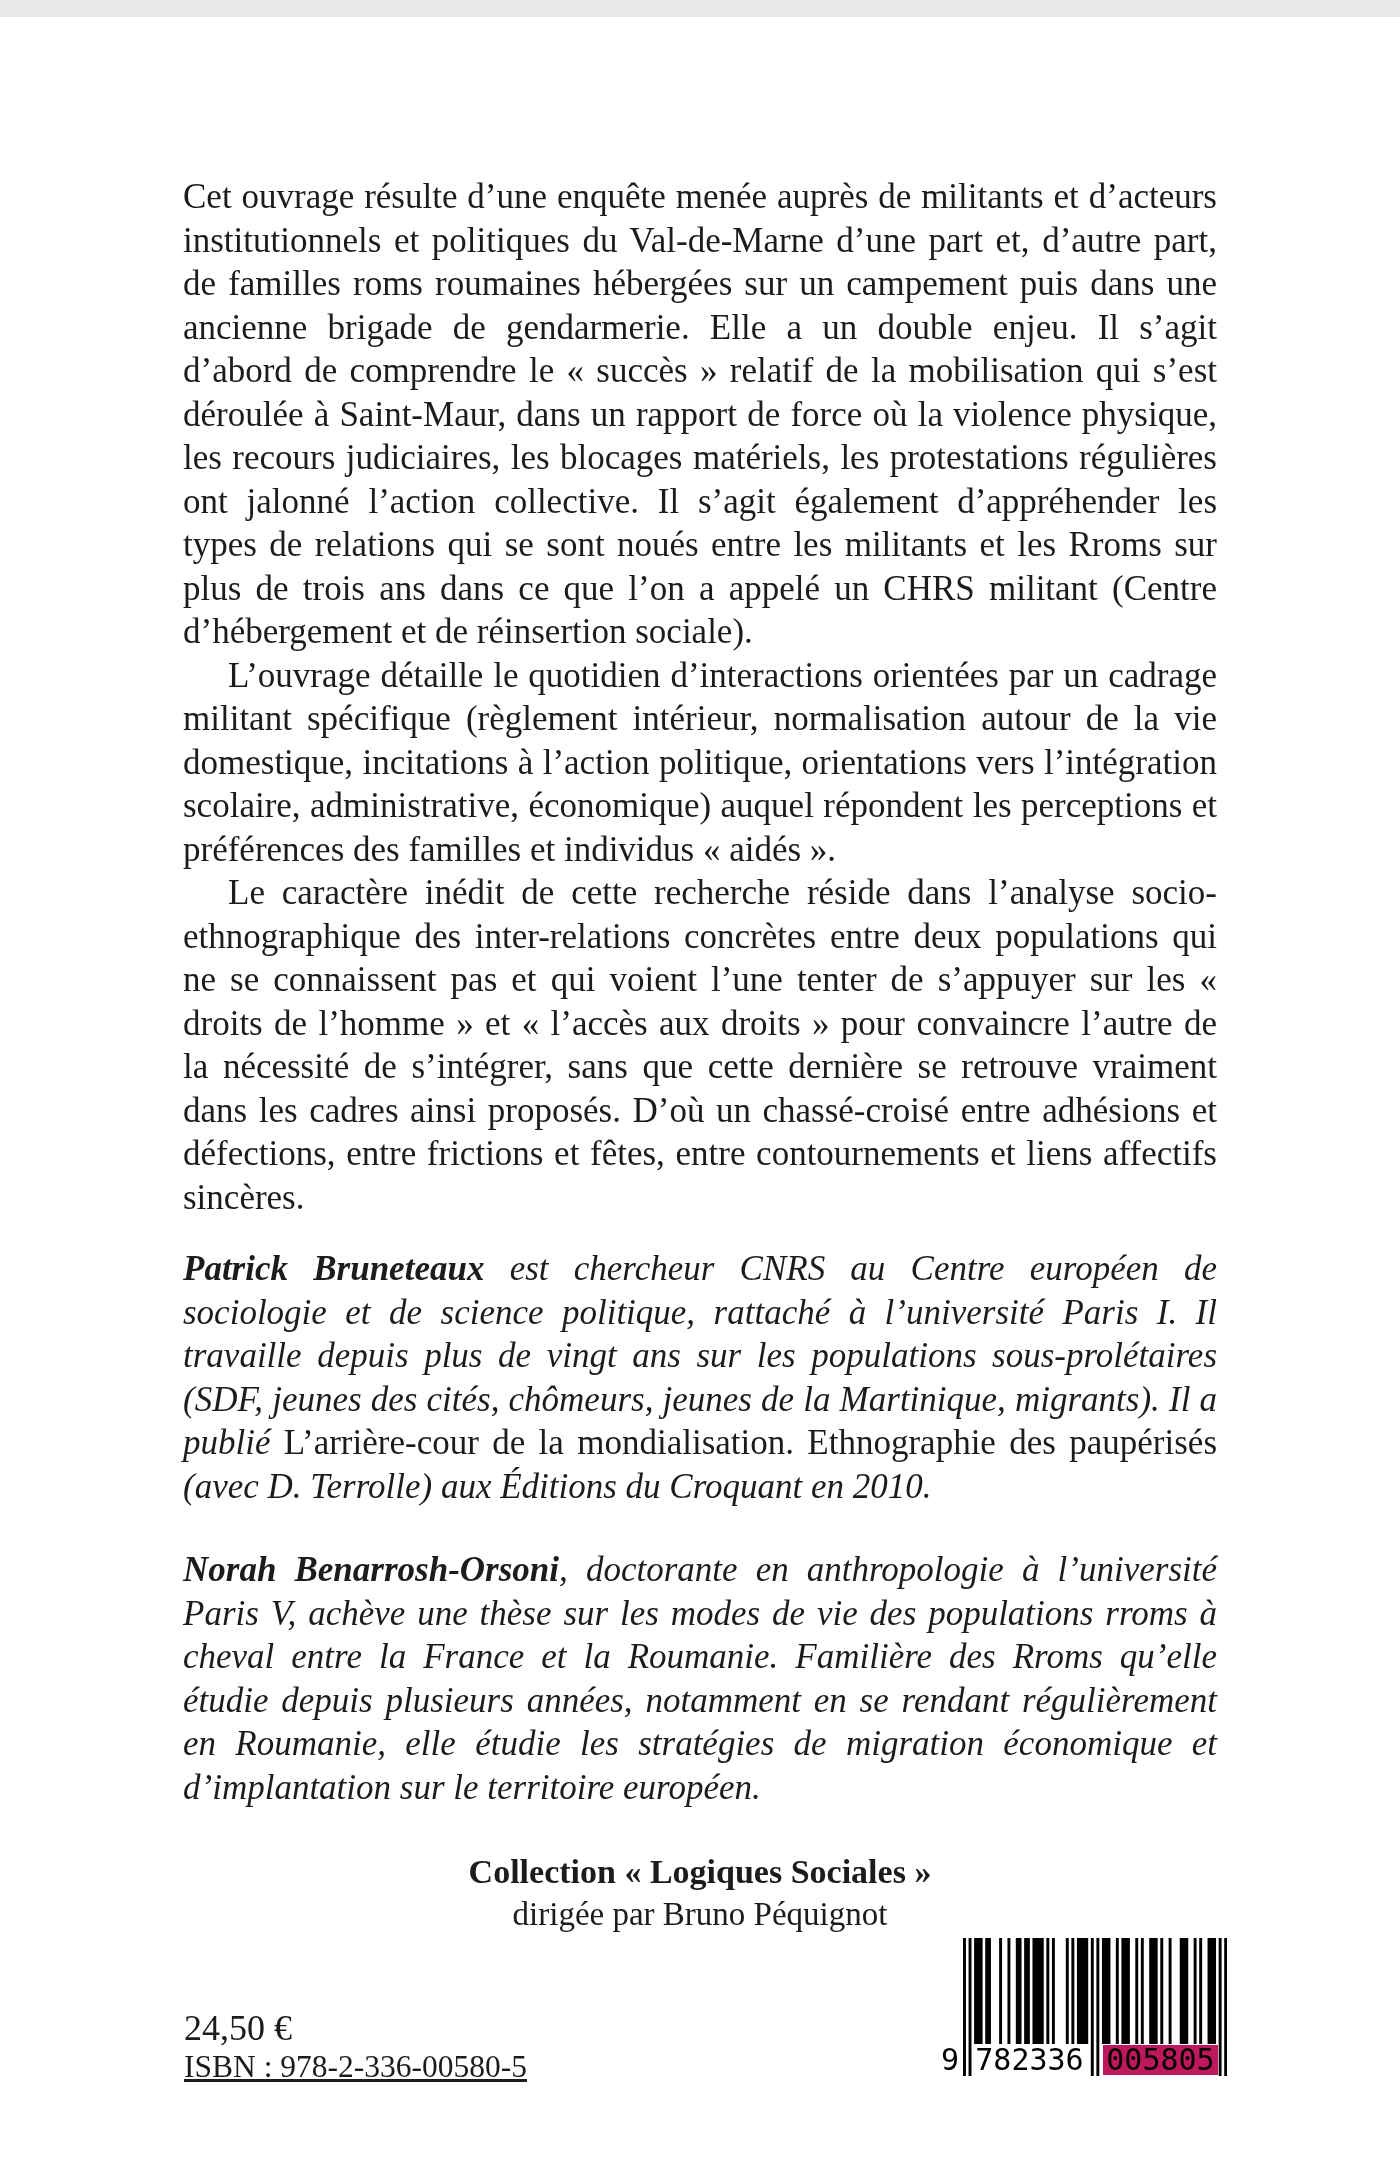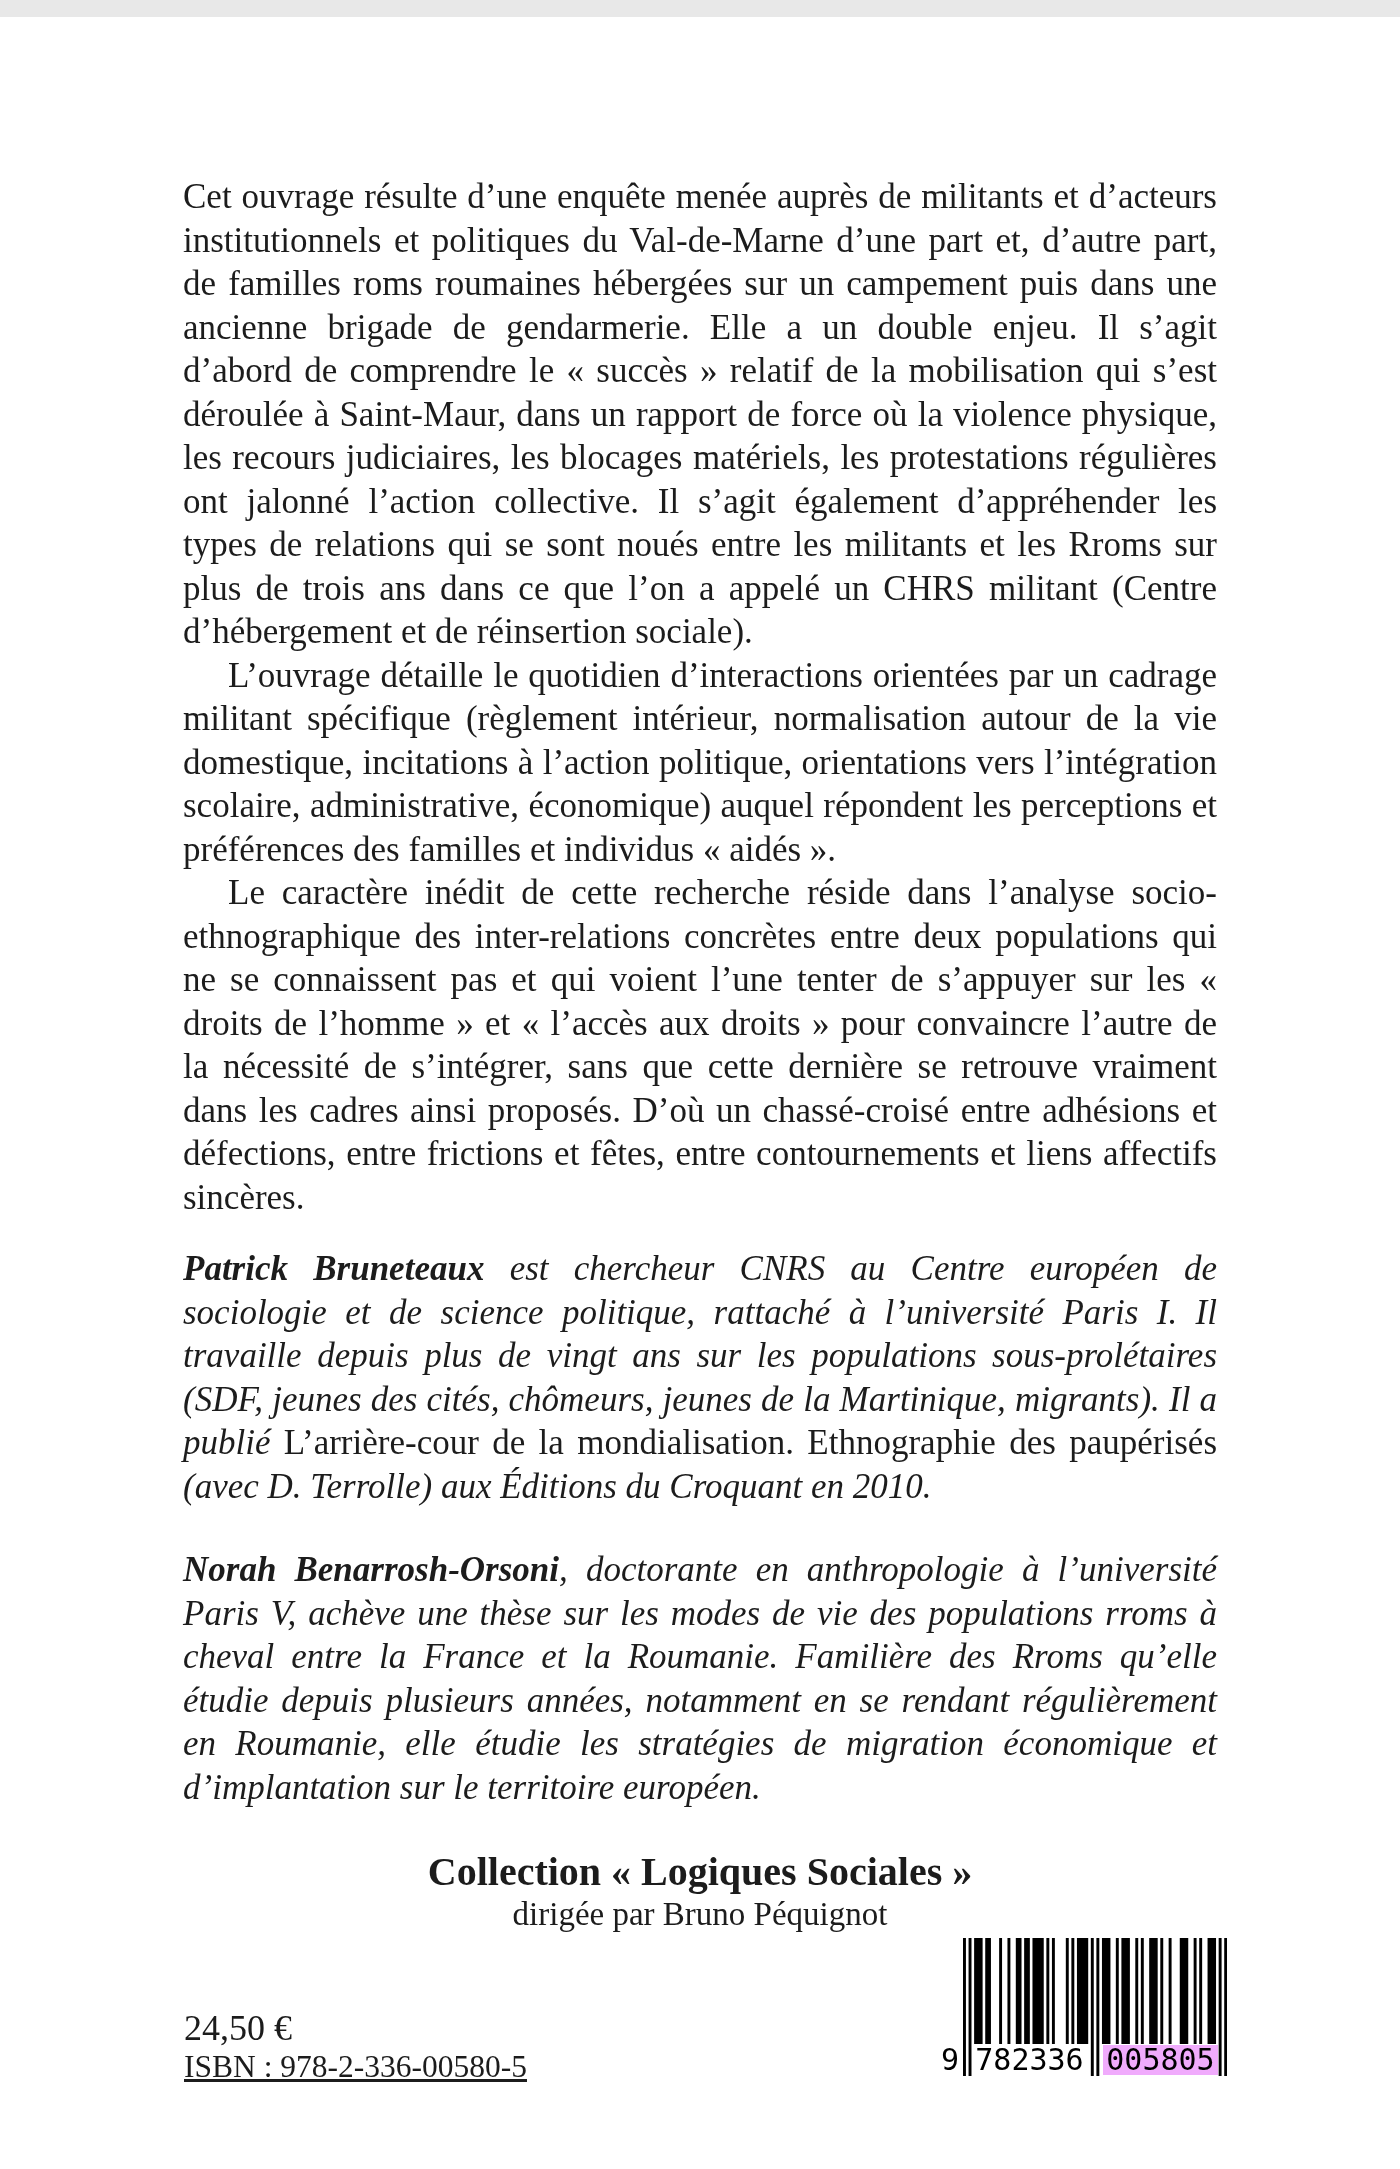--- a/index.html
+++ b/index.html
@@ -20,34 +20,34 @@
   .par{margin:0;}
   .par.ind{text-indent:45px;}
   .bio{margin:28px 0 0 0;font-style:italic;}
   .bio.bio2{margin-top:40px;}
   .bname{font-weight:bold;}
   .rm{font-style:normal;}
   .collection{
     position:absolute;left:183px;top:1833px;width:1034px;
     text-align:center;line-height:43px;
   }
-  .coll-title{font-weight:bold;font-size:40px;}
+  .coll-title{font-weight:bold;font-size:34px;}
   .coll-sub{font-size:33px;text-align:center;}
   .price{position:absolute;left:184px;top:1990px;font-size:36px;}
   .isbn{position:absolute;left:184px;top:2032px;font-size:31.5px;text-decoration:underline;}
   .barcode{position:absolute;left:963px;top:1921px;width:264px;height:146px;}
   .bars{display:block;}
   .bdigits{
     position:absolute;left:0;top:106px;width:264px;height:32px;
     font-family:"DejaVu Sans Mono", monospace;
     font-size:30px;line-height:30px;color:#000;
   }
   .d-first{position:absolute;left:-22px;top:1px;}
   .d-g1{position:absolute;left:9px;top:1px;width:115px;text-align:center;background:#fff;}
-  .d-g2{position:absolute;left:140px;top:1px;width:115px;text-align:center;background:#f0abfc;}
+  .d-g2{position:absolute;left:140px;top:1px;width:115px;text-align:center;background:#be185d;}
 </style>
 </head>
 <body>
 
 <div class="page">
 
   <div class="text-col">
     <p class="par">Cet ouvrage résulte d’une enquête menée auprès de militants et d’acteurs institutionnels et politiques du Val-de-Marne d’une part et, d’autre part, de familles roms roumaines hébergées sur un campement puis dans une ancienne brigade de gendarmerie. Elle a un double enjeu. Il s’agit d’abord de comprendre le « succès » relatif de la mobilisation qui s’est déroulée à Saint-Maur, dans un rapport de force où la violence physique, les recours judiciaires, les blocages matériels, les protestations régulières ont jalonné l’action collective. Il s’agit également d’appréhender les types de relations qui se sont noués entre les militants et les Rroms sur plus de trois ans dans ce que l’on a appelé un CHRS militant (Centre d’hébergement et de réinsertion sociale).</p>
     <p class="par ind">L’ouvrage détaille le quotidien d’interactions orientées par un cadrage militant spécifique (règlement intérieur, normalisation autour de la vie domestique, incitations à l’action politique, orientations vers l’intégration scolaire, administrative, économique) auquel répondent les perceptions et préférences des familles et individus « aidés ».</p>
     <p class="par ind">Le caractère inédit de cette recherche réside dans l’analyse socio-ethnographique des inter-relations concrètes entre deux populations qui ne se connaissent pas et qui voient l’une tenter de s’appuyer sur les « droits de l’homme » et « l’accès aux droits » pour convaincre l’autre de la nécessité de s’intégrer, sans que cette dernière se retrouve vraiment dans les cadres ainsi proposés. D’où un chassé-croisé entre adhésions et défections, entre frictions et fêtes, entre contournements et liens affectifs sincères.</p>

